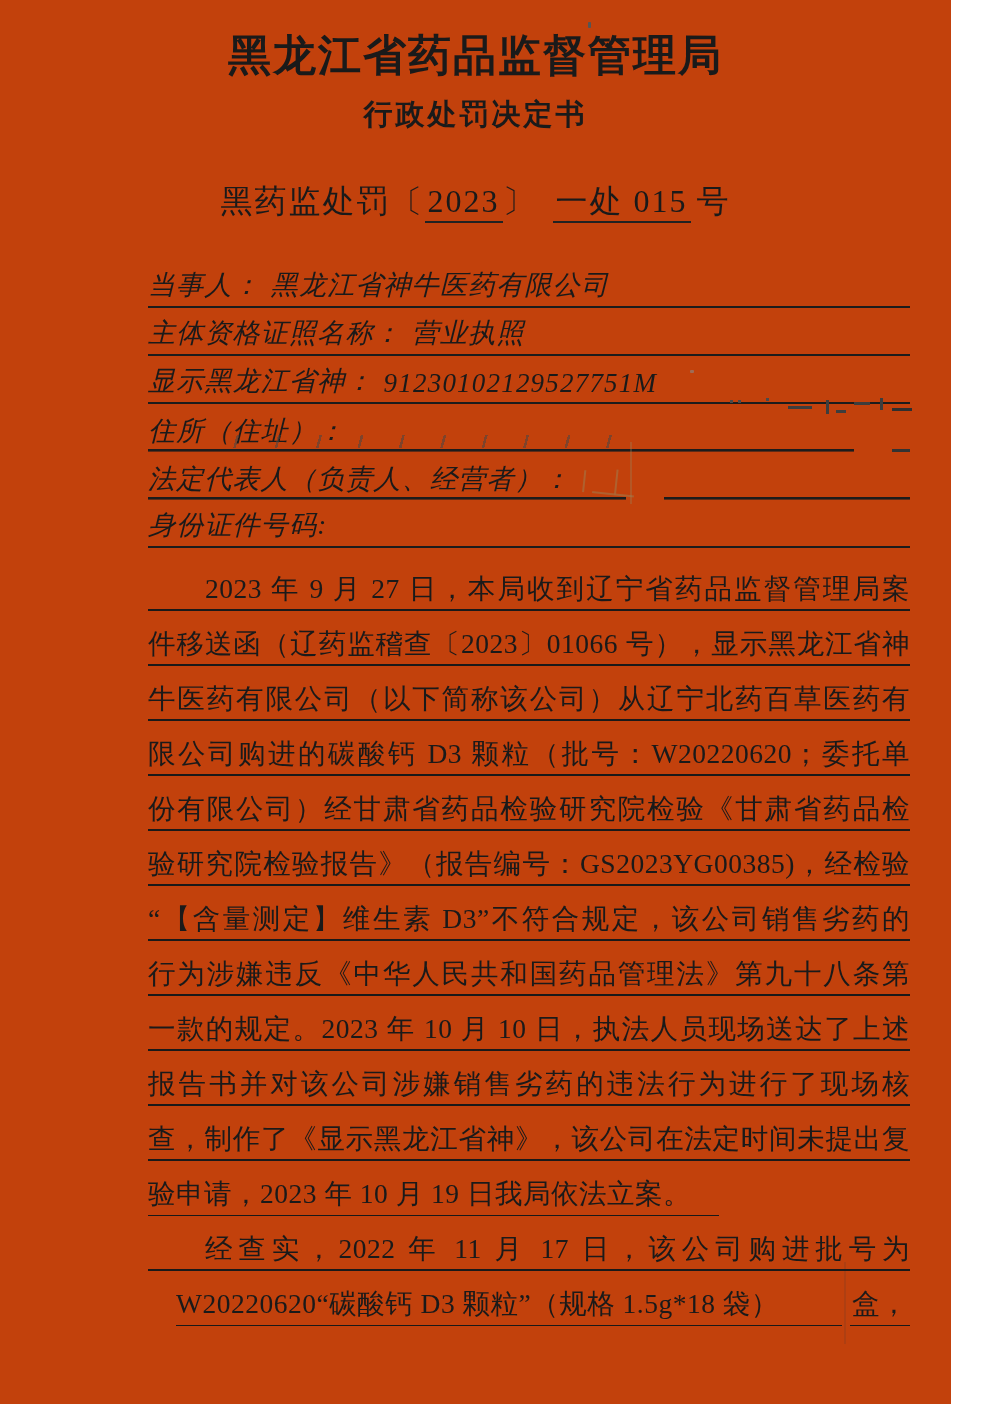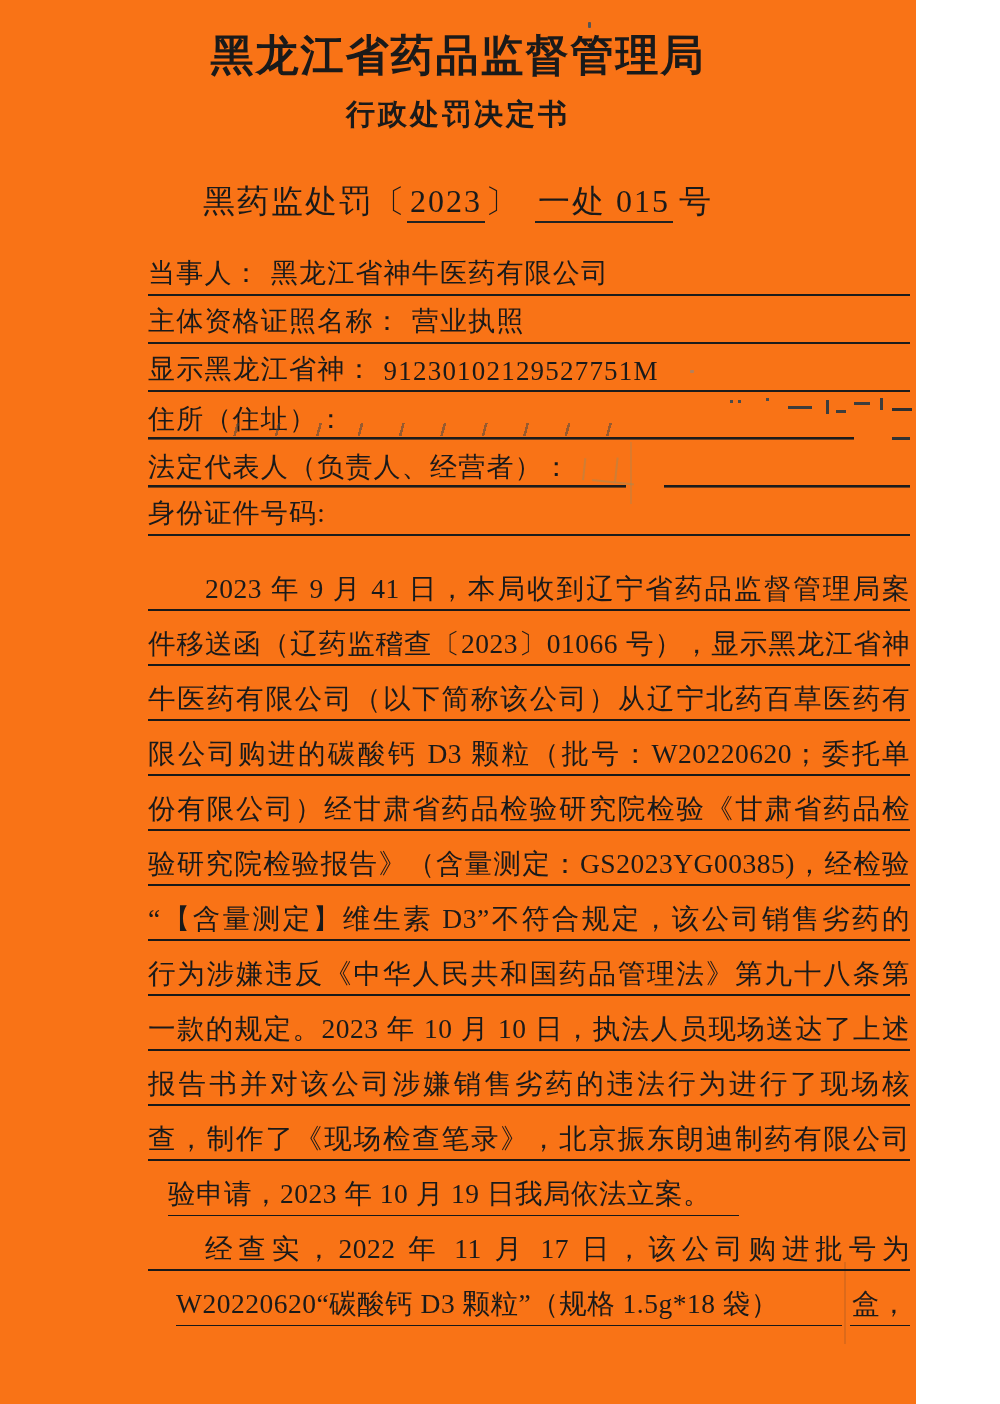--- a/index.html
+++ b/index.html
@@ -1,33 +1,32 @@
 <!DOCTYPE html>
 <html><head>
 <meta charset="utf-8">
 <style>
   html,body{margin:0;padding:0;background:#ffffff;}
   .page{
-    position:relative;width:872px;height:1404px;overflow:hidden;
-    background:#f97316;
+    position:relative;width:951px;height:1404px;overflow:hidden;
+    background:#c2410c;
     font-family:"Liberation Serif","DejaVu Serif",serif;
     color:#1a1a1a;
-    padding-left:44px;
   }
   
   .title-block{position:absolute;top:30px;left:0;width:100%;text-align:center;}
   .t1{font-size:43px;font-weight:700;letter-spacing:2px;line-height:52px;}
   .t2{font-size:29px;font-weight:700;letter-spacing:3px;line-height:52px;margin-top:6px;font-family:Liberation Serif, serif;}
   .docno{position:absolute;top:180px;left:0;width:100%;text-align:center;
          font-size:32px;letter-spacing:2px;}
   .docno .u{border-bottom:2.6px solid #222;padding:0 3px 2px;}
   .docno .serial{margin-left:16px;}
   .docno .suffix{margin-left:6px;}
   
-  .fields{position:absolute;left:148px;top:248px;width:762px;}
+  .fields{position:absolute;left:148px;top:260px;width:762px;font-style:italic;}
   .frow{height:48px;box-sizing:border-box;border-bottom:2.6px solid #1c1c1c;
         font-size:27px;letter-spacing:1.2px;display:flex;align-items:flex-end;
         padding-bottom:3px;position:relative;white-space:nowrap;}
   .fvalue{margin-left:10px;}
   .frow.addr{border-bottom:none;
     background-image:linear-gradient(#1c1c1c,#1c1c1c),linear-gradient(#333,#333);
     background-repeat:no-repeat;
     background-size:706px 2.6px,20px 3px;
     background-position:0 100%,744px 100%;}
   .frow.legal{border-bottom:none;
@@ -65,21 +64,21 @@
   .speck-b{position:absolute;left:690px;top:370px;width:4px;height:3px;background:#888;border-radius:1px;opacity:.6;}
   
   .body-block{position:absolute;left:148px;top:556px;width:762px;}
   .bline{height:55px;box-sizing:border-box;border-bottom:2.6px solid #191919;
          font-size:27.5px;letter-spacing:.5px;line-height:40px;padding-top:13px;
          text-align:justify;text-align-last:justify;overflow:hidden;}
   .bline.indent{text-indent:57px;}
   .bline.short{border-bottom:none;text-align:left;text-align-last:auto;
                display:flex;align-items:flex-end;padding-top:0;}
   .bline.short .uspan{display:inline-block;border-bottom:2.6px solid #191919;
-               padding:0 28px 1px 0;margin-bottom:-1px;margin-left:20px;}
+               padding:0 28px 1px 0;margin-bottom:-1px;}
   .bline.last{border-bottom:none;text-align:left;text-align-last:auto;
               display:flex;align-items:flex-end;padding-top:0;margin-left:28px;}
   .bline.last .uspanA{display:inline-block;width:714px;border-bottom:2.6px solid #191919;
               padding-bottom:1px;margin-bottom:-1px;white-space:nowrap;overflow:hidden;}
   .bline.last .uspanB{display:inline-block;border-bottom:2.6px solid #191919;
               padding:0 2px 1px;margin:0 0 -1px 8px;white-space:nowrap;}
 </style>
 </head>
 <body>
 
@@ -124,31 +123,31 @@
       <span>身份证件号码:</span>
       <span class="fvalue"></span>
     </div>
   </div>
 
   <div class="remnants"></div>
   <div class="crease-field"></div>
   <div class="crease-bottom"></div>
 
   <div class="body-block">
-    <div class="bline indent">2023 年 9 月 41 日，本局收到辽宁省药品监督管理局案</div>
+    <div class="bline indent">2023 年 9 月 27 日，本局收到辽宁省药品监督管理局案</div>
     <div class="bline">件移送函（辽药监稽查〔2023〕01066 号），显示黑龙江省神</div>
     <div class="bline">牛医药有限公司（以下简称该公司）从辽宁北药百草医药有</div>
     <div class="bline">限公司购进的碳酸钙 D3 颗粒（批号：W20220620；委托单位：</div>
     <div class="bline">份有限公司）经甘肃省药品检验研究院检验《甘肃省药品检</div>
-    <div class="bline">验研究院检验报告》（含量测定：GS2023YG00385)，经检验</div>
+    <div class="bline">验研究院检验报告》（报告编号：GS2023YG00385)，经检验</div>
     <div class="bline">“【含量测定】维生素 D3”不符合规定，该公司销售劣药的</div>
     <div class="bline">行为涉嫌违反《中华人民共和国药品管理法》第九十八条第</div>
     <div class="bline">一款的规定。2023 年 10 月 10 日，执法人员现场送达了上述</div>
     <div class="bline">报告书并对该公司涉嫌销售劣药的违法行为进行了现场核</div>
-    <div class="bline">查，制作了《现场检查笔录》，北京振东朗迪制药有限公司</div>
+    <div class="bline">查，制作了《显示黑龙江省神》，该公司在法定时间未提出复</div>
     <div class="bline short">
       <span class="uspan">验申请，2023 年 10 月 19 日我局依法立案。</span>
     </div>
     <div class="bline indent">经查实，2022 年 11 月 17 日，该公司购进批号为</div>
     <div class="bline last">
       <span class="uspanA">W20220620“碳酸钙 D3 颗粒”（规格 1.5g*18 袋）</span>
       <span class="uspanB">盒，</span>
     </div>
   </div>
 

